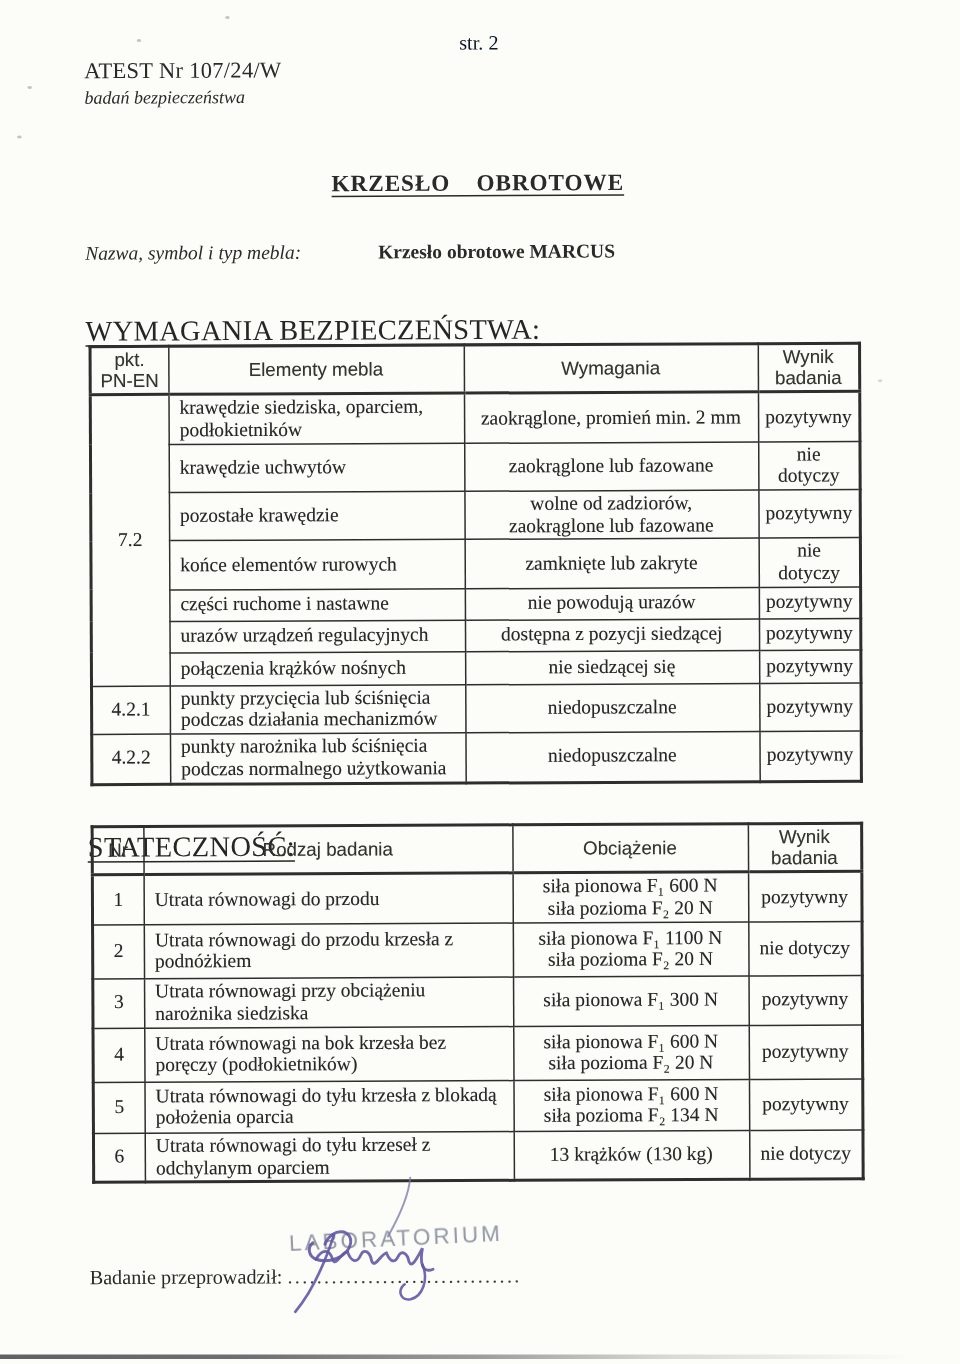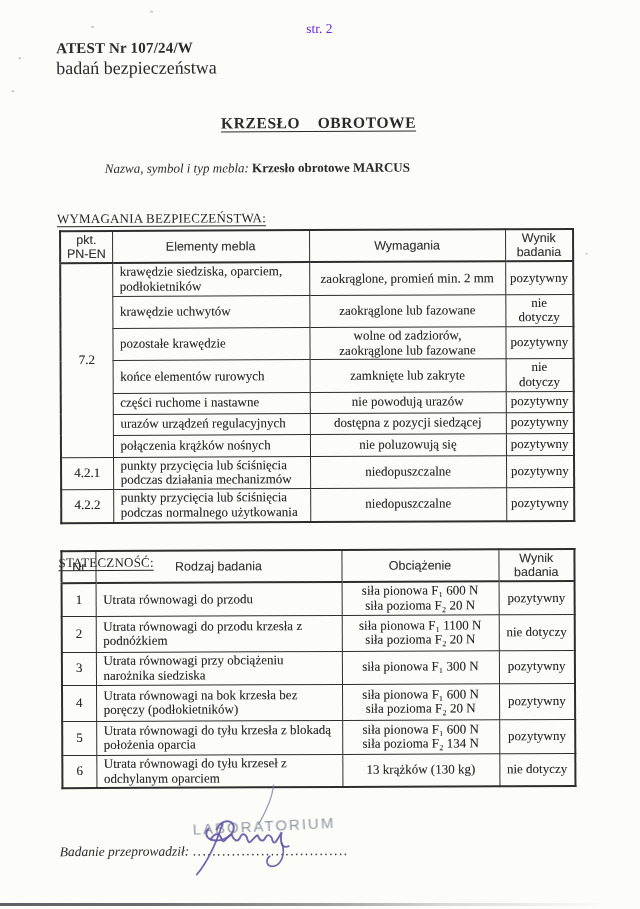--- a/index.html
+++ b/index.html
@@ -11,34 +11,34 @@
     font-family:"Liberation Serif", serif;
     color:#2a2a28;
   }
   #sheet{
     position:absolute;inset:0;
     transform:rotate(-0.25deg);
     transform-origin:50% 50%;
   }
   .abs{position:absolute;}
   
-  .page-num{left:308px;top:21px;font-size:13.5px;color:#6d28d9;}
+  .page-num{left:308px;top:21px;font-size:13.5px;color:#0f172a;}
   .atest-block{left:58px;top:39px;line-height:1.18;}
-  .atest-title{font-weight:bold;font-size:15px;letter-spacing:0.2px;}
-  .atest-sub{font-size:18px;}
+  .atest-title{font-weight:normal;font-size:15px;letter-spacing:0.2px;}
+  .atest-sub{font-style:italic;font-size:12px;}
   .doc-title{
     left:0;top:114px;width:100%;text-align:center;
     font-weight:bold;font-size:15.5px;letter-spacing:0.6px;word-spacing:13px;
     text-decoration:underline;text-underline-offset:3px;
   }
   .product-line{left:58px;top:160px;font-size:13px;}
-  .product-label{font-style:italic;margin-left:48px;}
-  .product-value{font-weight:bold;}
+  .product-label{font-style:italic;}
+  .product-value{font-weight:bold;margin-left:48px;}
   .section-heading{
-    font-size:13px;letter-spacing:0.2px;
+    font-size:19px;letter-spacing:0.2px;
     text-decoration:underline;text-underline-offset:3px;
     color:#262624;
   }
   .sh1{left:58px;top:210px;}
   .sh2{left:58px;top:554px;}
   
   table{
     border-collapse:collapse;table-layout:fixed;
     border:2px solid #2e2e2c;
     background:transparent;
@@ -66,21 +66,21 @@
   
   .stamp{
     left:191px;top:817px;
     font-family:"Liberation Sans", sans-serif;
     font-size:15px;letter-spacing:2px;color:#8e93a0;
     transform:rotate(-2.5deg);
     filter:blur(0.3px);
     opacity:0.95;
   }
   .footer-line{left:58px;top:843px;font-size:13.5px;}
-  .footer-label{font-style:italic;}
+  .footer-label{}
   .footer-dots{letter-spacing:1.5px;color:#3a3a38;}
   .sig-svg{left:160px;top:775px;pointer-events:none;}
   
   .scan-bottom{
     left:0;bottom:3px;width:100%;height:3px;
     background:linear-gradient(to right,#45454a 0%,#55555a 25%,#8c8c8a 50%,#d3d3d0 70%,rgba(240,240,238,0) 95%);
     opacity:0.85;
   }
   .speck{width:3px;height:2px;background:#b6b6b0;border-radius:50%;opacity:0.8;}
 </style>
@@ -151,32 +151,32 @@
         <td>nie powodują urazów</td>
         <td>pozytywny</td>
       </tr>
       <tr style="height:21px;">
         <td class="left">urazów urządzeń regulacyjnych</td>
         <td>dostępna z pozycji siedzącej</td>
         <td>pozytywny</td>
       </tr>
       <tr style="height:22px;">
         <td class="left">połączenia krążków nośnych</td>
-        <td>nie poluzowują się</td>
+        <td>nie siedzącej się</td>
         <td>pozytywny</td>
       </tr>
       <tr style="height:30px;">
         <td>4.2.1</td>
         <td class="left">punkty przycięcia lub ściśnięcia podczas działania mechanizmów</td>
         <td>niedopuszczalne</td>
         <td>pozytywny</td>
       </tr>
       <tr style="height:30px;">
         <td>4.2.2</td>
-        <td class="left">punkty przycięcia lub ściśnięcia podczas normalnego użytkowania</td>
+        <td class="left">punkty narożnika lub ściśnięcia podczas normalnego użytkowania</td>
         <td>niedopuszczalne</td>
         <td>pozytywny</td>
       </tr>
     </tbody>
   </table>
 
   <div class="abs section-heading sh2">STATECZNOŚĆ:</div>
 
   <table class="abs t-stability">
     <colgroup>

